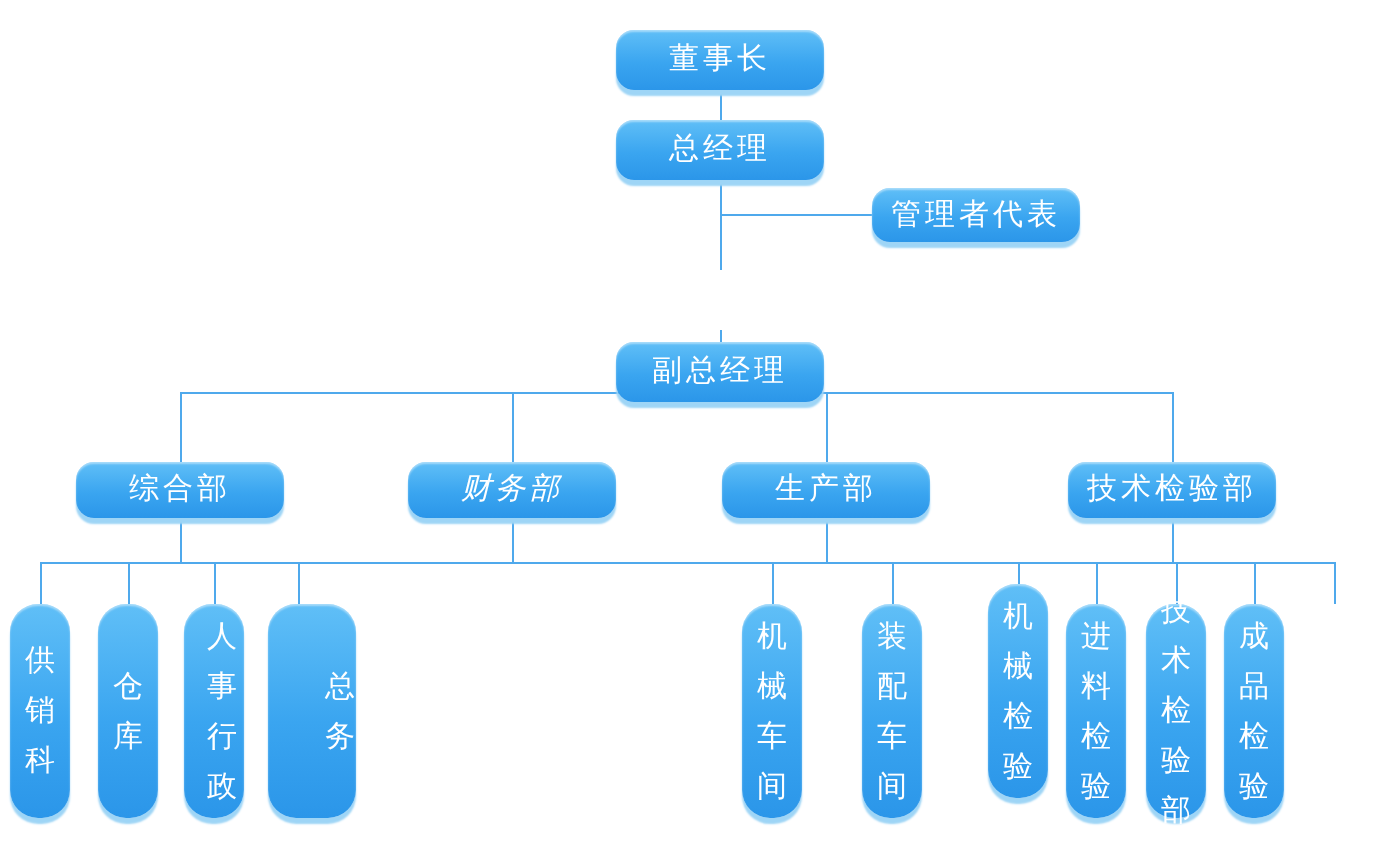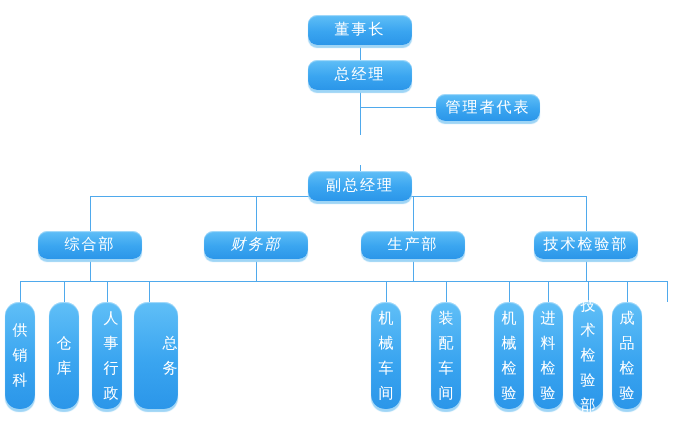--- a/index.html
+++ b/index.html
@@ -94,18 +94,18 @@
   <div class="node h-box" style="left:204px;top:231px;width:104px;height:28px;font-style:italic;">财务部</div>
   <div class="node h-box" style="left:361px;top:231px;width:104px;height:28px;text-align:center;">生产部</div>
   <div class="node h-box" style="left:534px;top:231px;width:104px;height:28px;">技术检验部</div>
 
   <div class="node v-box" style="left:5px;top:302px;width:30px;height:107px;">供销科</div>
   <div class="node v-box" style="left:49px;top:302px;width:30px;height:107px;">仓库</div>
   <div class="node v-box" style="left:92px;top:302px;width:30px;height:107px;padding-left:16px;">人事行政</div>
   <div class="node v-box" style="left:134px;top:302px;width:38px;height:107px;padding-left:36px;">总务</div>
   <div class="node v-box" style="left:371px;top:302px;width:30px;height:107px;">机械车间</div>
   <div class="node v-box" style="left:431px;top:302px;width:30px;height:107px;">装配车间</div>
-  <div class="node v-box" style="left:494px;top:302px;width:30px;height:107px;text-align:center;">机械检验</div>
+  <div class="node v-box" style="left:494px;top:292px;width:30px;height:107px;text-align:center;">机械检验</div>
   <div class="node v-box" style="left:533px;top:302px;width:30px;height:107px;">进料检验</div>
   <div class="node v-box" style="left:573px;top:302px;width:30px;height:107px;">技术检验部</div>
   <div class="node v-box" style="left:612px;top:302px;width:30px;height:107px;">成品检验</div>
 
 </div>
 
 </body></html>

